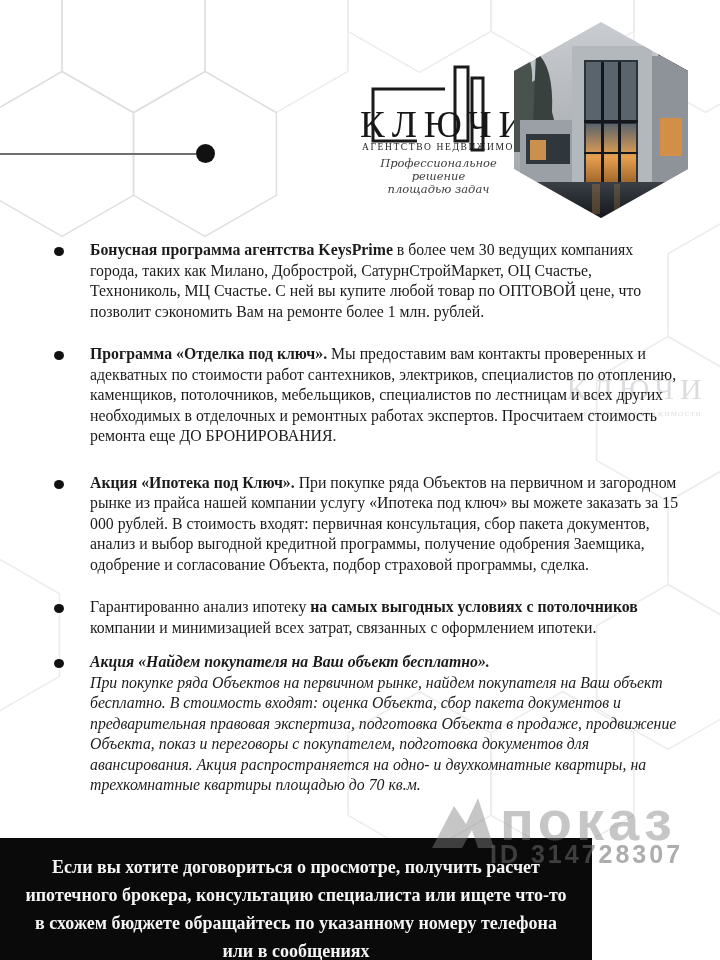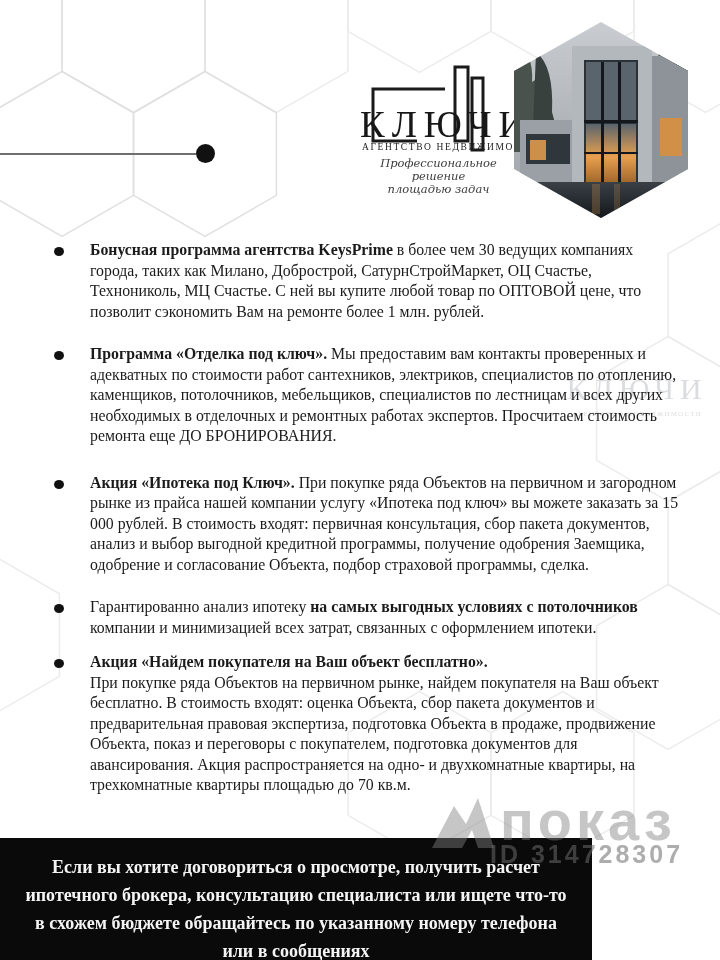--- a/index.html
+++ b/index.html
@@ -26,21 +26,21 @@
              font-size:11.5px; font-style:italic; color:#3c3c3c; line-height:13px;
              white-space:pre-line; font-family:"DejaVu Serif", serif; }
   
   .hex-photo { position:absolute; left:514px; top:22px; width:174px; height:196px; z-index:2;
                clip-path:polygon(50% 0%, 100% 25%, 100% 75%, 50% 100%, 0% 75%, 0% 25%); }
   
   .bullets { position:absolute; left:44px; top:240px; width:636px; z-index:2; }
   .bullet-item { display:flex; align-items:flex-start; }
   .bullet-item + .bullet-item { margin-top:22px; }
   .bullet-item:nth-child(3) { margin-top:26px; }
-  .bullet-item:nth-child(5) { margin-top:14px; }
+  .bullet-item:nth-child(5) { margin-top:14px;font-style:italic; }
   .bullet-dot { flex:0 0 10px; width:9px; height:9px; border-radius:50%;
                 background:#111; margin:7px 26px 0 10px; }
   .bullet-text { font-size:15.8px; line-height:20.5px; color:#1b1b1b; width:592px; }
   .bullet-text b { font-weight:bold; }
   
   .wm-mid { position:absolute; left:552px; top:372px; width:170px; text-align:center;
             z-index:1; opacity:.30; color:#8a8f96; }
   .wm-mid .wm-brand { font-size:30px; letter-spacing:6px; }
   .wm-mid .wm-sub { font-size:7px; letter-spacing:1.2px; margin-top:4px; white-space:nowrap; }
   

